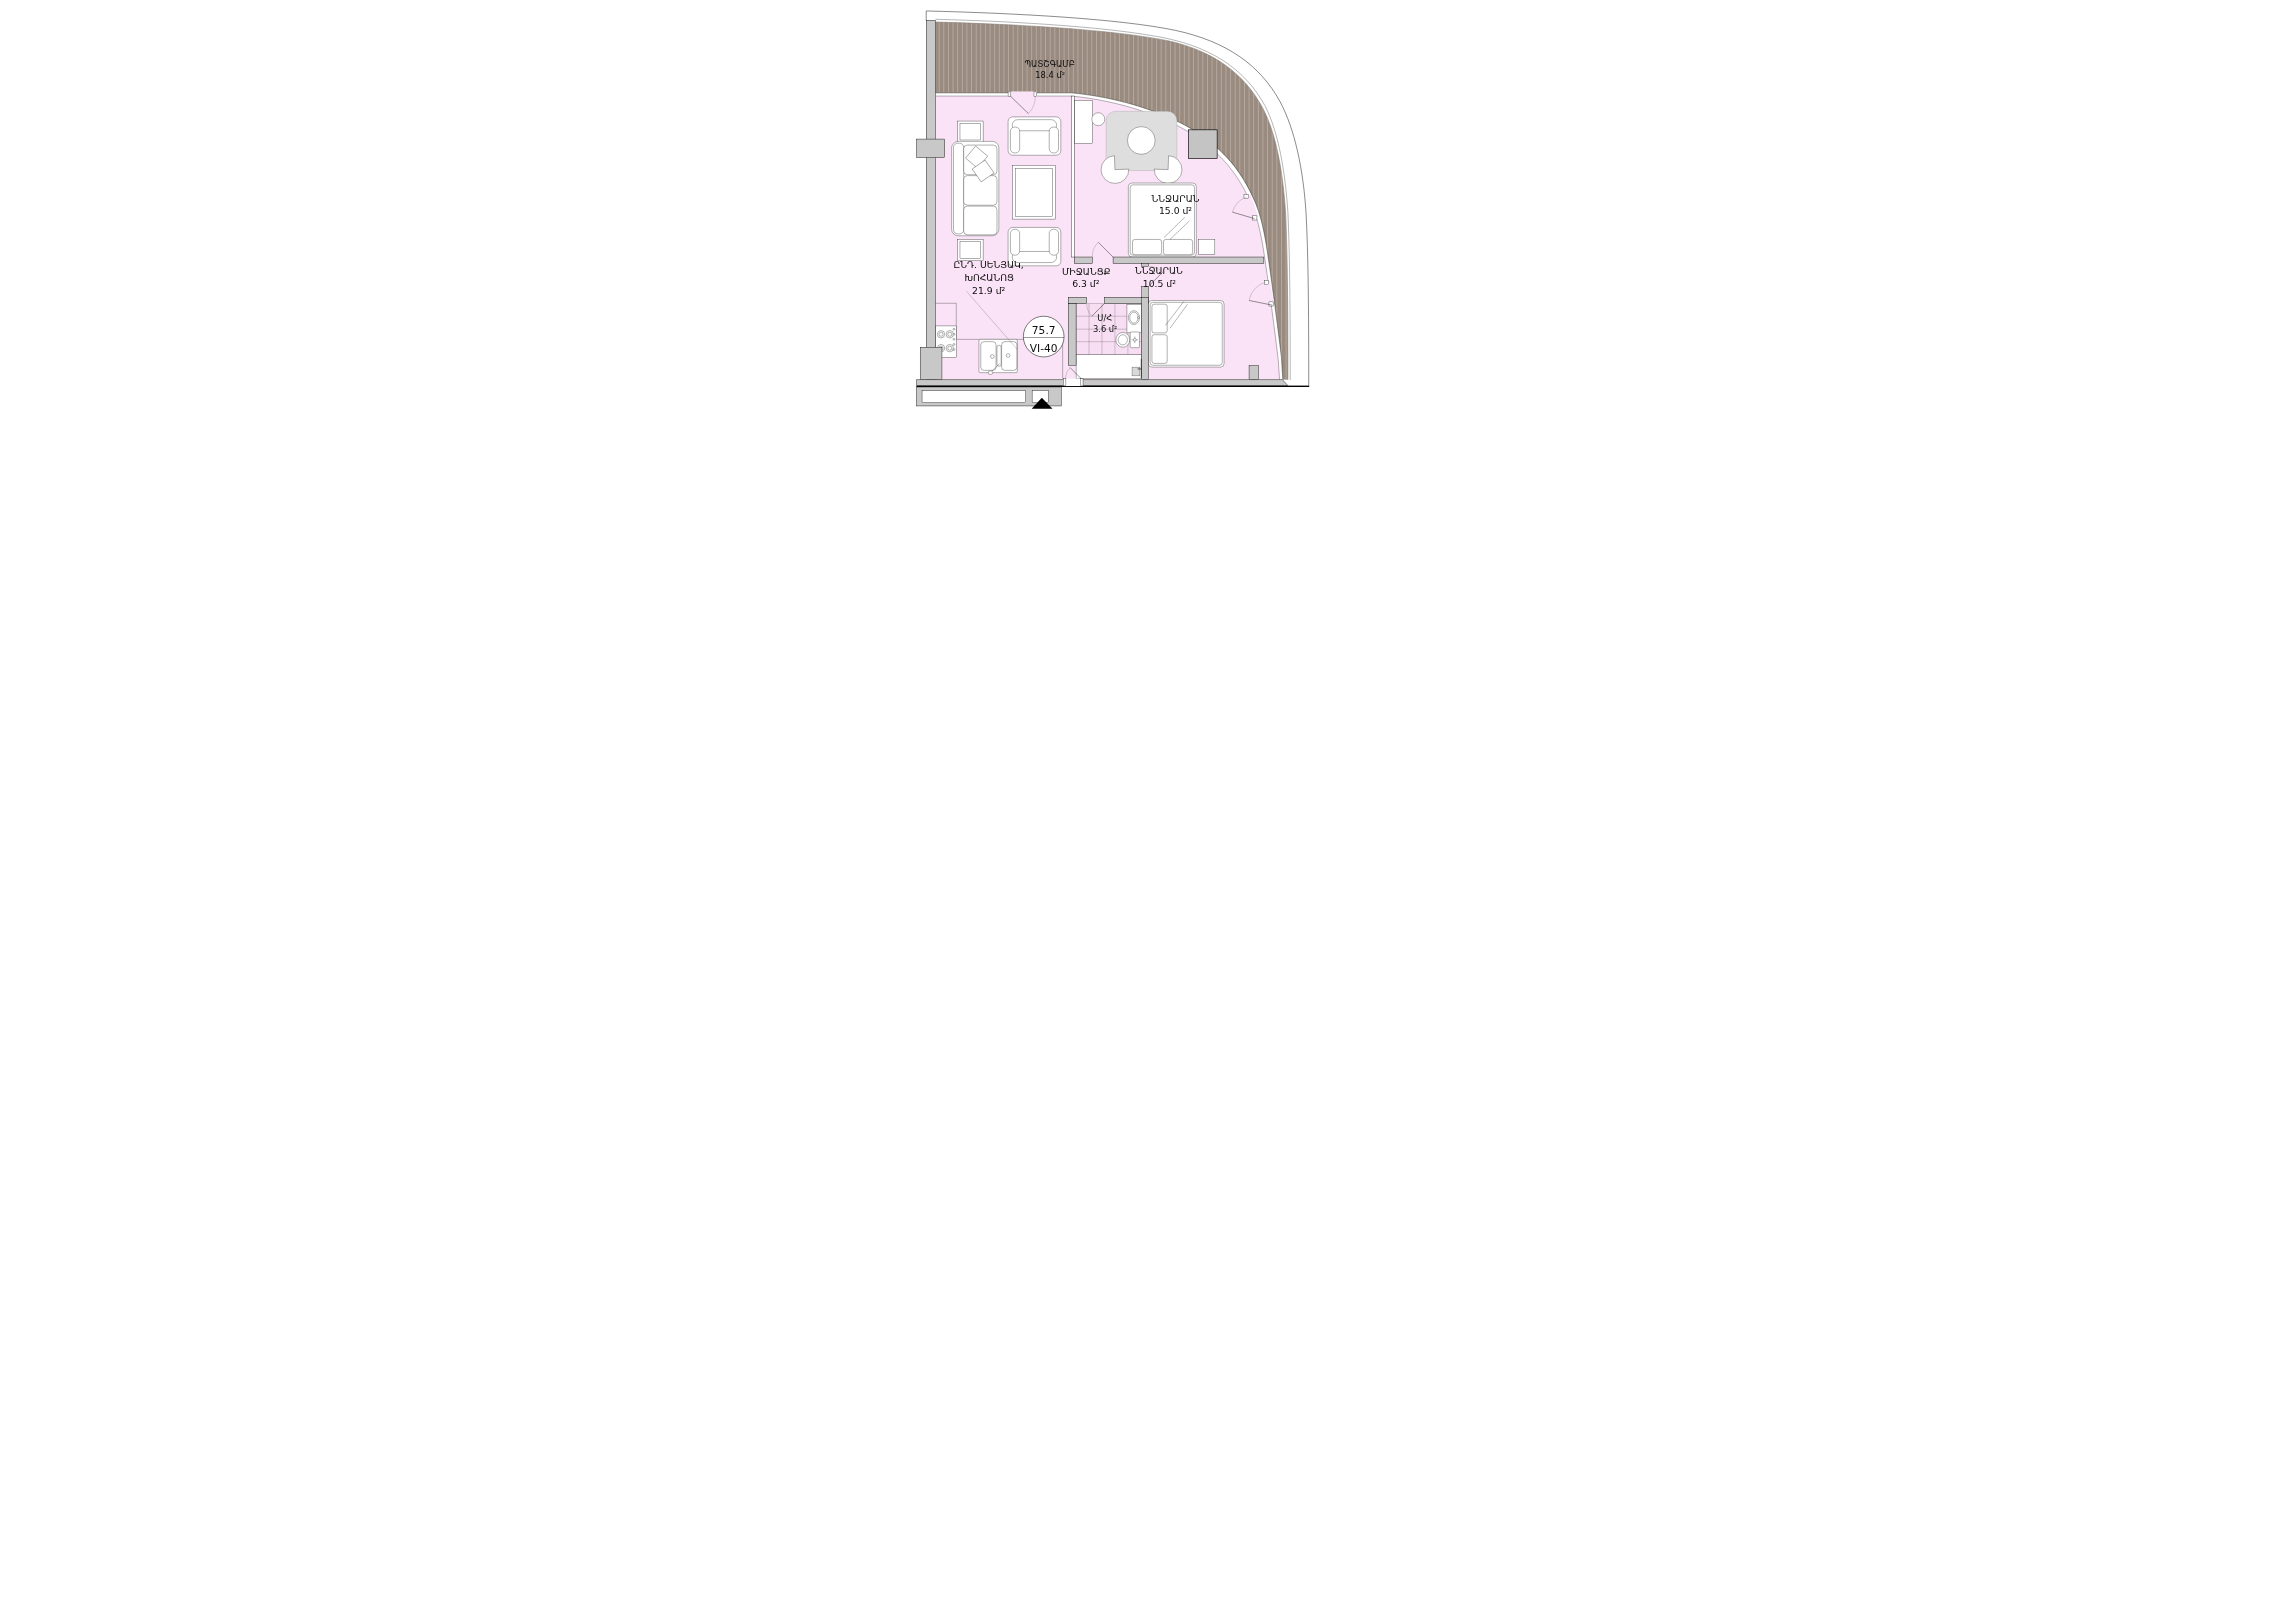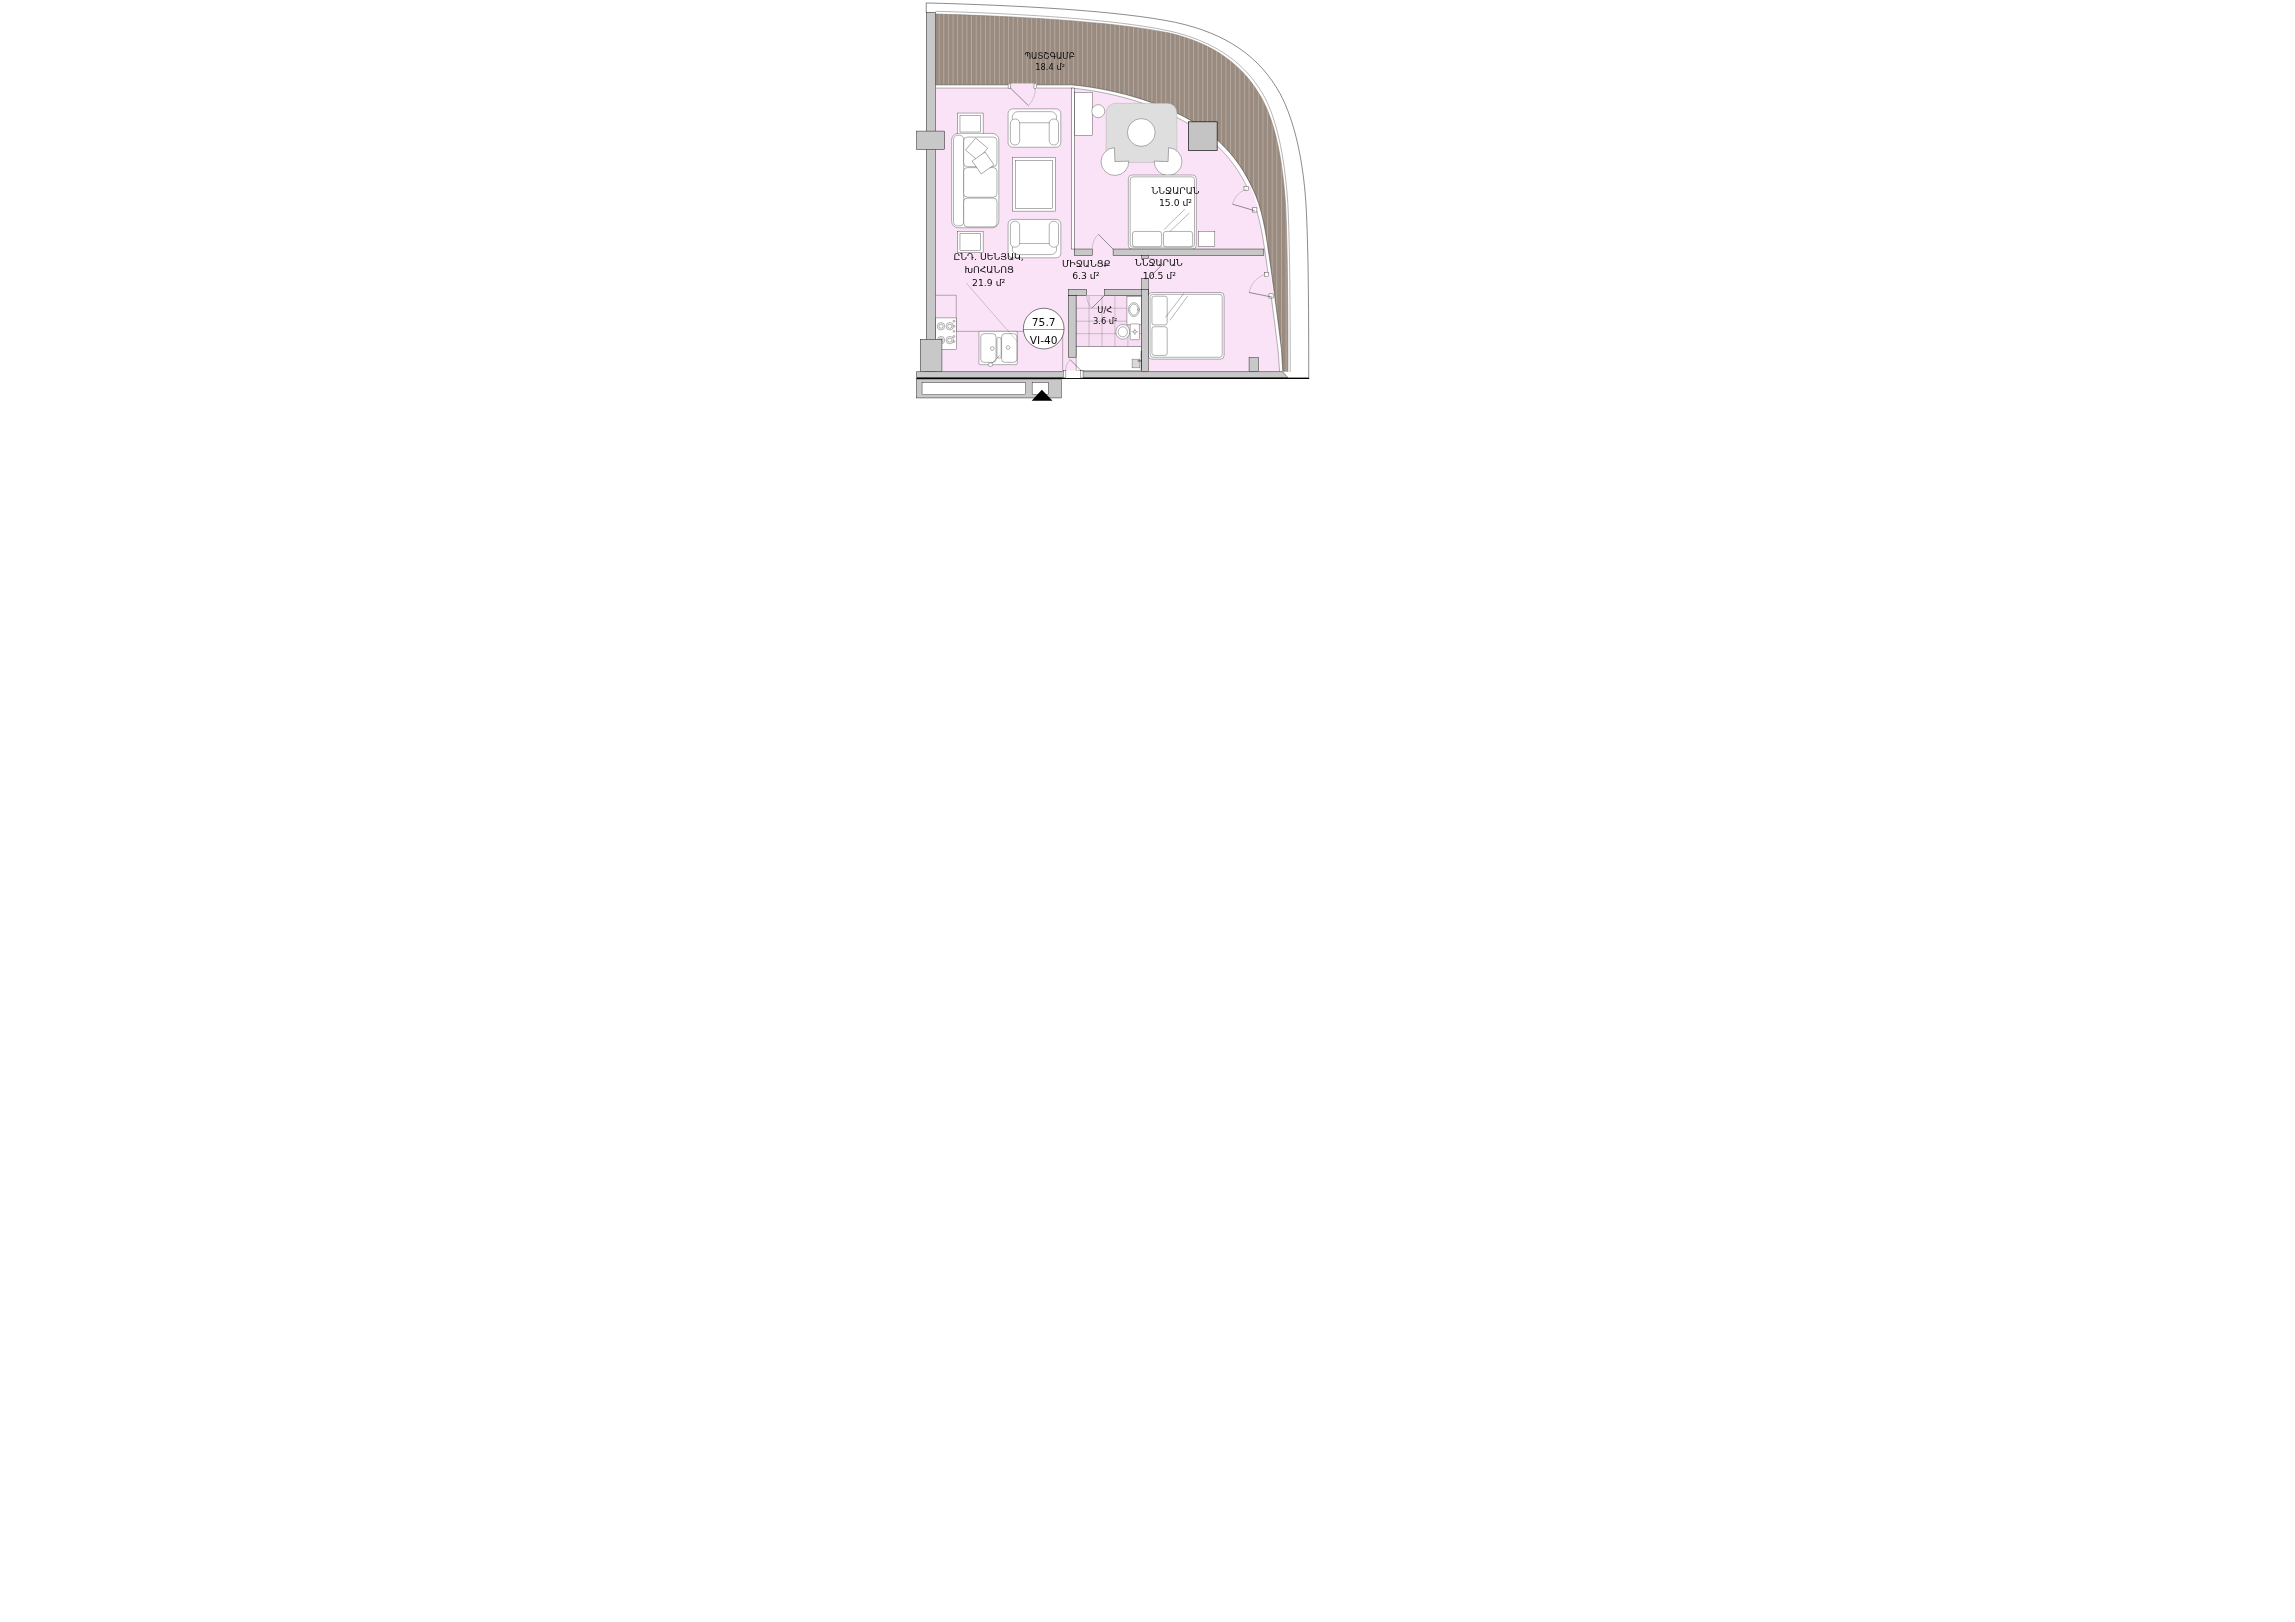--- a/index.html
+++ b/index.html
@@ -1,17 +1,17 @@
 <!DOCTYPE html>
 <html style="font-size:7.4px"><head>
 <meta charset="utf-8">
 <style>
   html,body{margin:0;padding:0;background:#ffffff;}
   body{font-family:"DejaVu Sans",sans-serif;}
-  .plan-wrap{width:574px;height:406px;margin:0 auto;background:#ffffff;}
+  .plan-wrap{width:574px;height:406px;margin:8px auto;background:#ffffff;}
   svg{display:block;}
   .lbl{font-family:"DejaVu Sans",sans-serif;fill:#0d0d0d;text-anchor:middle;}
   .lbl-room{font-size:20px;}
   .lbl-small{font-size:18px;}
   .lbl-badge{font-size:23px;}
   .thin{stroke:#1a1a1a;stroke-width:0.7;fill:none;}
   .furn{stroke:#2a2a2a;stroke-width:0.8;fill:#ffffff;}
   .wall{fill:#c8c8c8;stroke:#000000;stroke-width:0.9;}
   .wallw{fill:#ffffff;stroke:#000000;stroke-width:0.8;}
   .leaf{stroke:#1a1a1a;stroke-width:1;fill:none;}

